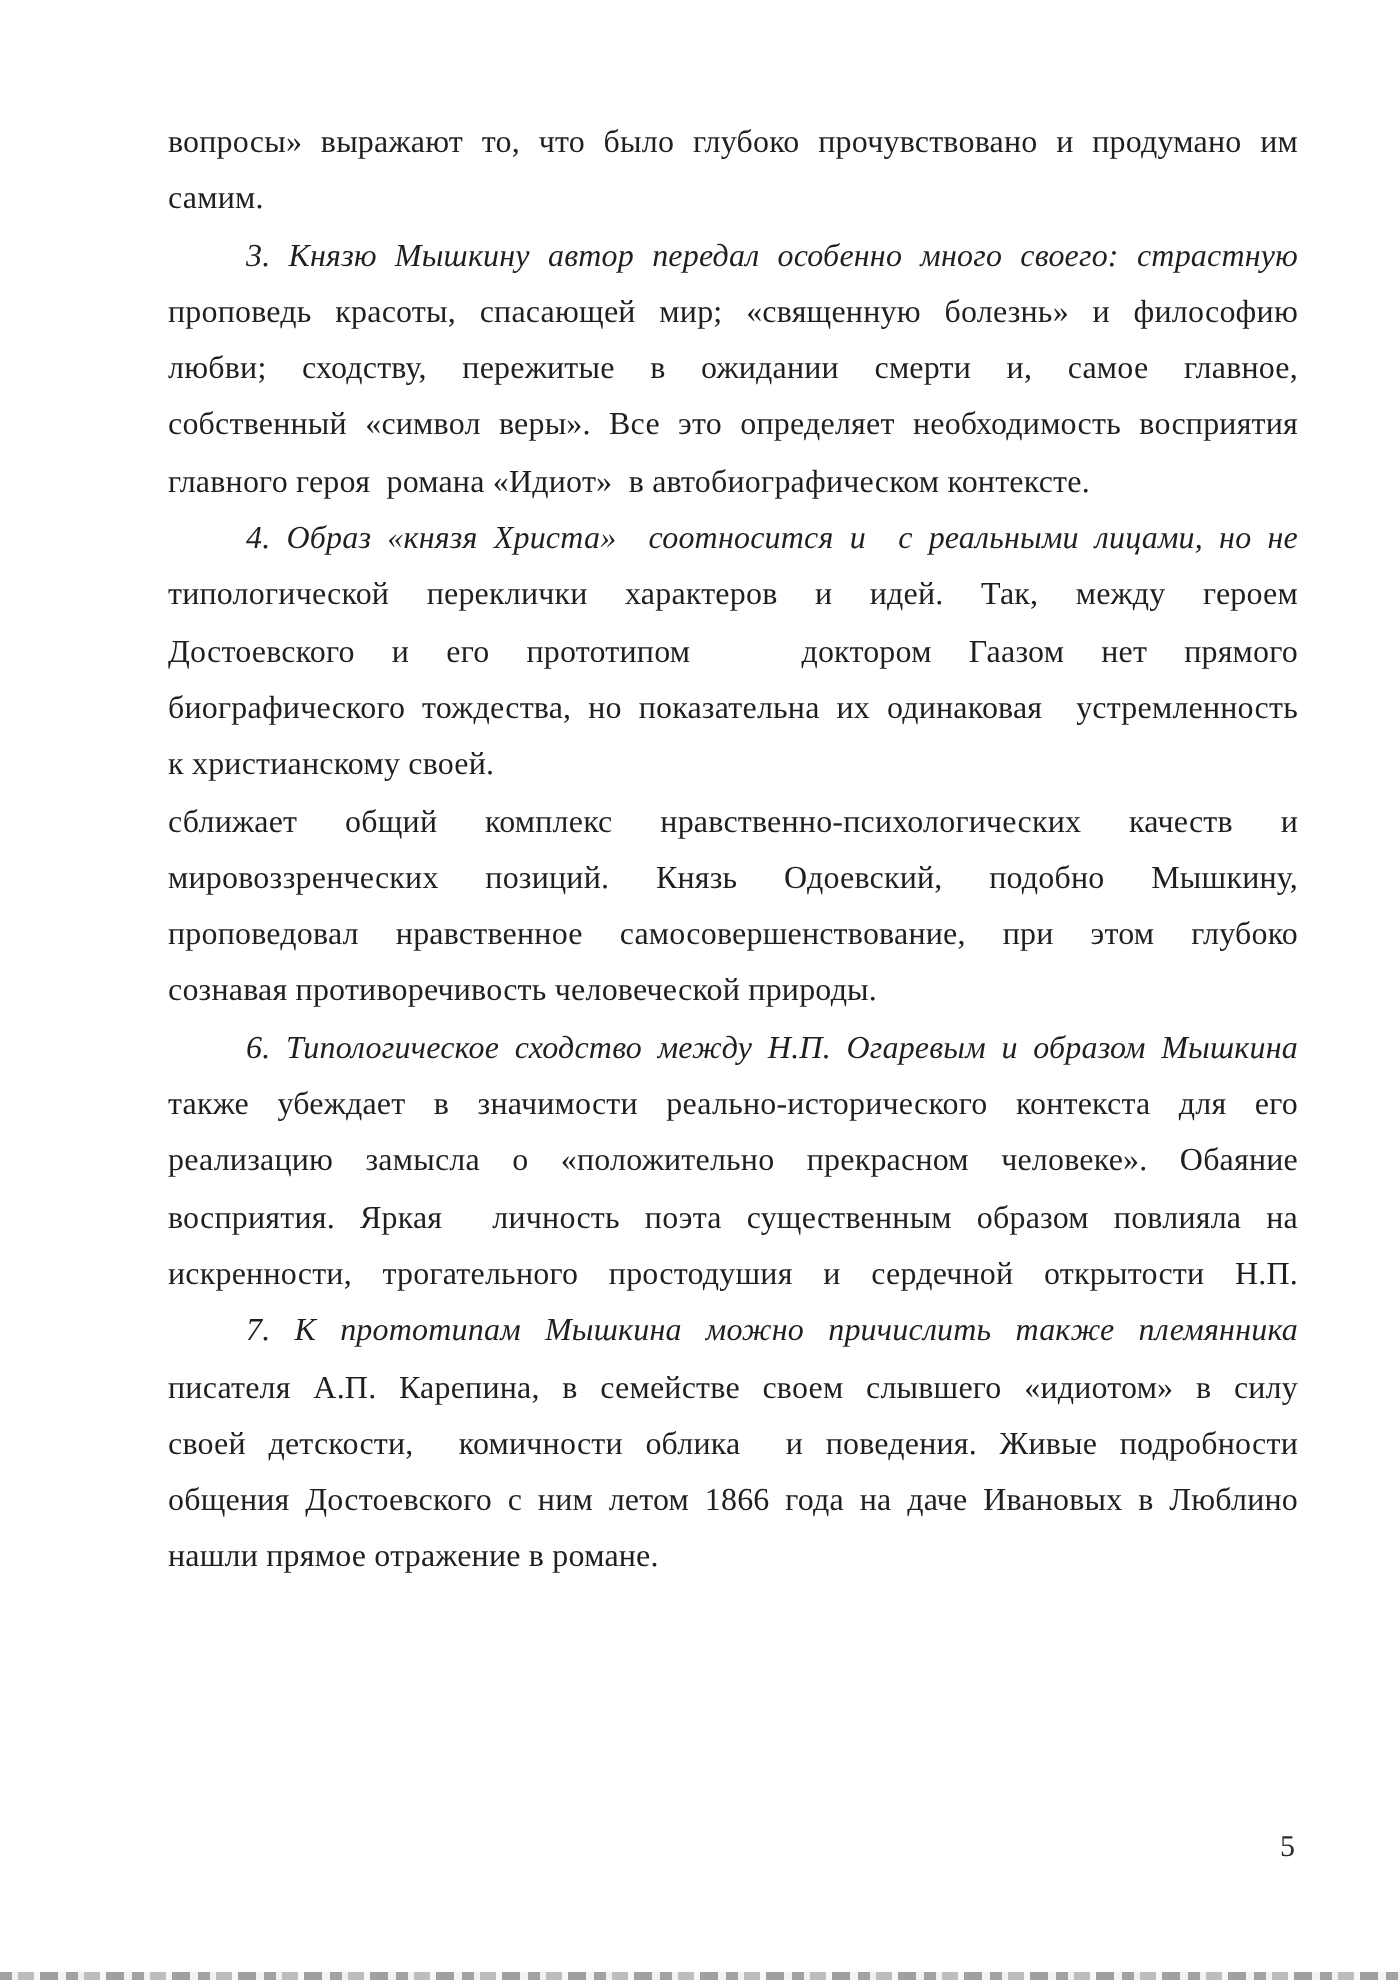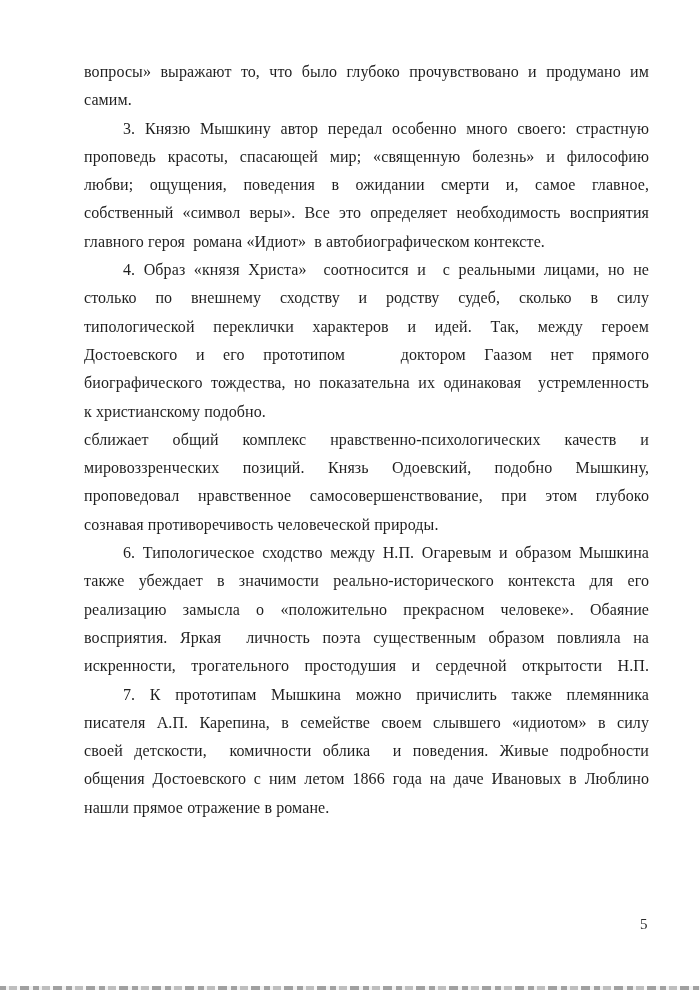--- a/index.html
+++ b/index.html
@@ -27,20 +27,21 @@
   }
   .line {
     text-align: justify;
     text-align-last: justify;
     white-space: normal;
     height: 28.3px;
     overflow: visible;
   }
   .line.indent {
     text-indent: 39px;
+    font-style: italic;
   }
   .line.last {
     text-align: right;
     text-align-last: left;
   }
   .page-number {
     position: absolute;
     left: 640px;
     top: 916px;
     font-size: 15px;
@@ -64,29 +65,28 @@
 </style>
 </head>
 <body>
 
 <div class="page">
   <div class="text-block">
       <div class="line">вопросы» выражают то, что было глубоко прочувствовано и продумано им</div>
       <div class="line last">самим.</div>
       <div class="line indent">3. Князю Мышкину автор передал особенно много своего: страстную</div>
       <div class="line">проповедь красоты, спасающей мир; «священную болезнь» и философию</div>
-      <div class="line">любви; ощущения, поведения в ожидании смерти и, самое главное,</div>
+      <div class="line">любви; сходству, пережитые в ожидании смерти и, самое главное,</div>
       <div class="line">собственный «символ веры». Все это определяет необходимость восприятия</div>
       <div class="line last">главного героя &nbsp;романа «Идиот» &nbsp;в автобиографическом контексте.</div>
       <div class="line indent">4. Образ «князя Христа» &nbsp;соотносится и &nbsp;с реальными лицами, но не</div>
-      <div class="line">столько по внешнему сходству и родству судеб, сколько в силу</div>
       <div class="line">типологической переклички характеров и идей. Так, между героем</div>
       <div class="line">Достоевского и его прототипом &nbsp;&nbsp;доктором Гаазом нет прямого</div>
       <div class="line">биографического тождества, но показательна их одинаковая &nbsp;устремленность</div>
-      <div class="line last">к христианскому подобно.</div>
+      <div class="line last">к христианскому своей.</div>
       <div class="line">сближает общий комплекс нравственно-психологических качеств и</div>
       <div class="line">мировоззренческих позиций. Князь Одоевский, подобно Мышкину,</div>
       <div class="line">проповедовал нравственное самосовершенствование, при этом глубоко</div>
       <div class="line last">сознавая противоречивость человеческой природы.</div>
       <div class="line indent">6. Типологическое сходство между Н.П. Огаревым и образом Мышкина</div>
       <div class="line">также убеждает в значимости реально-исторического контекста для его</div>
       <div class="line">реализацию замысла о «положительно прекрасном человеке». Обаяние</div>
       <div class="line">восприятия. Яркая &nbsp;личность поэта существенным образом повлияла на</div>
       <div class="line">искренности, трогательного простодушия и сердечной открытости Н.П.</div>
       <div class="line indent">7. К прототипам Мышкина можно причислить также племянника</div>

